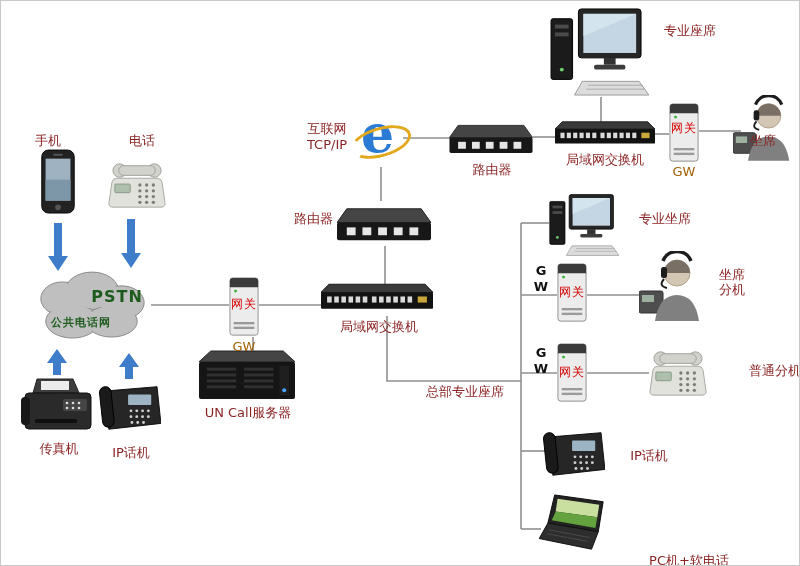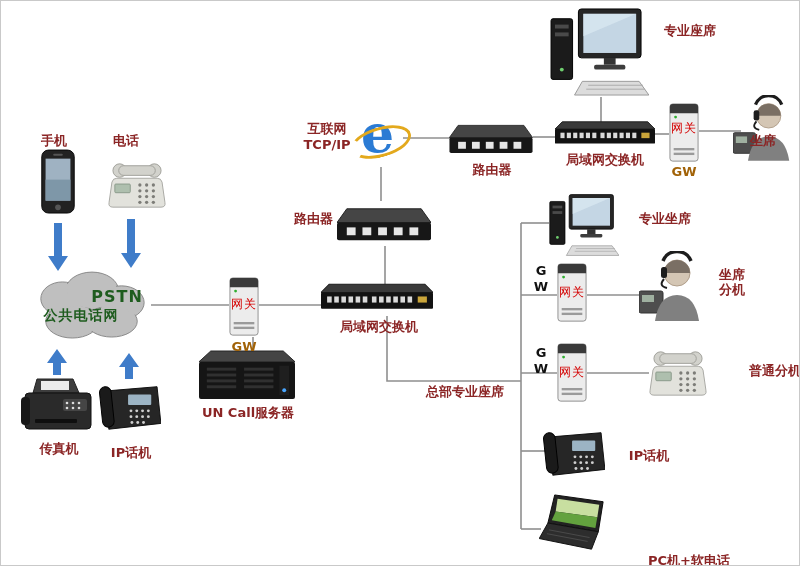--- a/index.html
+++ b/index.html
@@ -4,39 +4,39 @@
 <style>
   html,body{margin:0;padding:0;background:#fff;}
   .stage{
     position:relative;width:800px;height:566px;background:#ffffff;
     border:1px solid #c9c9c9;box-sizing:border-box;overflow:hidden;
     font-family:"DejaVu Sans",sans-serif;
   }
   .lines{position:absolute;left:0;top:0;}
   svg.dev{position:absolute;}
   .lbl{
-    position:absolute;font-weight:bold;font-size:13px;line-height:1.25;
+    position:absolute;font-weight:normal;font-size:13px;line-height:1.25;
     color:var(--label-red,#8b2525);text-align:center;white-space:nowrap;
   }
   .lbl.black{color:#a16207;}
   .gwtag{
     position:absolute;width:34px;text-align:center;font-size:12px;
     font-weight:normal;color:var(--gateway-red,#d40000);letter-spacing:1px;
   }
   .gwletters{
     position:absolute;width:18px;text-align:center;font-weight:bold;
     font-size:13px;line-height:16px;color:#111;
   }
   .pstn-main{
     position:absolute;font-weight:bold;font-size:16px;letter-spacing:1px;
     color:var(--pstn-green,#1e5c1e);text-align:center;padding-left:36px;
   }
   .pstn-sub{
-    position:absolute;font-weight:bold;font-size:14px;
-    color:var(--pstn-green,#1e5c1e);text-align:center;letter-spacing:1px;
+    position:absolute;font-weight:bold;font-size:11px;
+    color:var(--pstn-green,#1e5c1e);text-align:center;letter-spacing:1px;margin-top:8px;
   }
   .twoline{white-space:normal;line-height:15px;}
   .ie{position:absolute;width:52px;height:58px;}
   .ie-e{
     position:absolute;left:8px;top:-6px;font-size:52px;font-weight:bold;
     color:#2b7bd4;font-family:"DejaVu Serif",serif;
   }
   .ie-ring{
     position:absolute;left:-3px;top:18px;width:56px;height:24px;
     border:3px solid #e3a91d;border-radius:50%;
@@ -294,22 +294,22 @@
   <svg class="dev" style="left:646px;top:346px;width:62px;height:52px" viewBox="0 0 62 54">
       <use href="#d-phone"></use>
     </svg>
   <svg class="dev" style="left:542px;top:424px;width:62px;height:56px" viewBox="0 0 64 58">
       <use href="#d-ipphone"></use>
     </svg>
   <svg class="dev" style="left:538px;top:492px;width:74px;height:62px" viewBox="0 0 76 64">
       <use href="#d-laptop"></use>
     </svg>
 
-  <div class="lbl" style="left:30px;top:132px;width:46px">手机</div>
-  <div class="lbl" style="left:100px;top:132px;width:50px">电话</div>
+  <div class="lbl" style="left:24px;top:132px;width:46px">手机</div>
+  <div class="lbl" style="left:116px;top:132px;width:50px">电话</div>
 
   <div class="lbl" style="left:295px;top:120px;width:62px">
     <div>互联网</div>
     <div>TCP/IP</div>
   </div>
 
   <div class="lbl" style="left:456px;top:161px;width:70px">路由器</div>
   <div class="lbl" style="left:548px;top:151px;width:112px">局域网交换机</div>
   <div class="gwtag" style="left:666px;top:119px">网关</div>
   <div class="lbl black" style="left:666px;top:163px;width:34px">GW</div>

